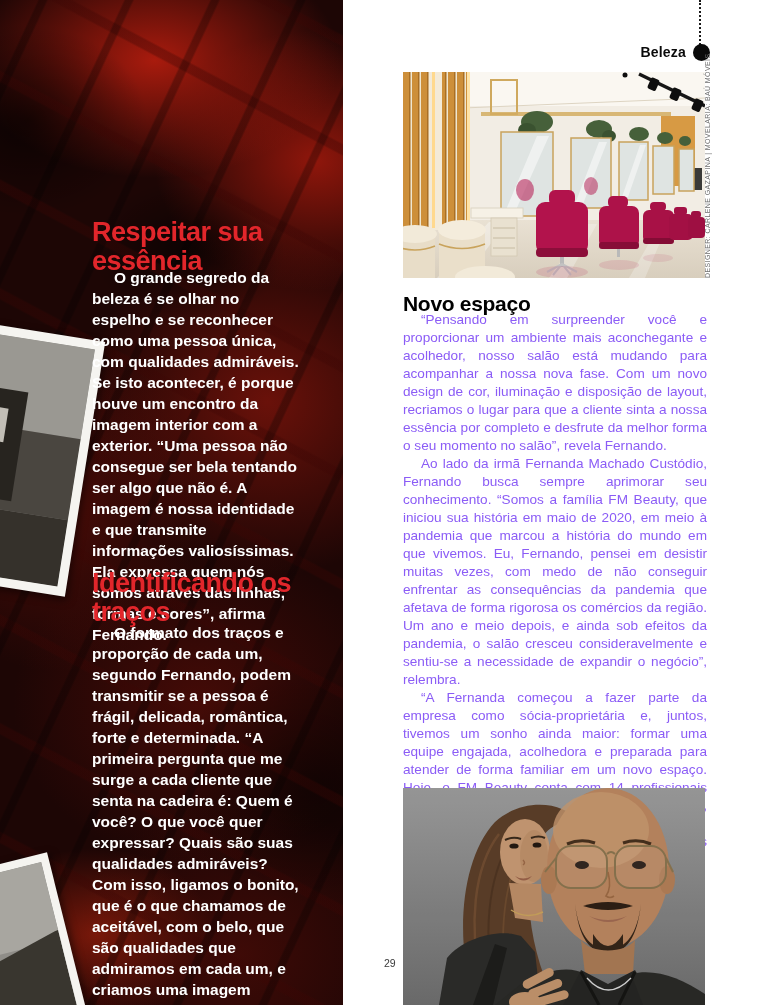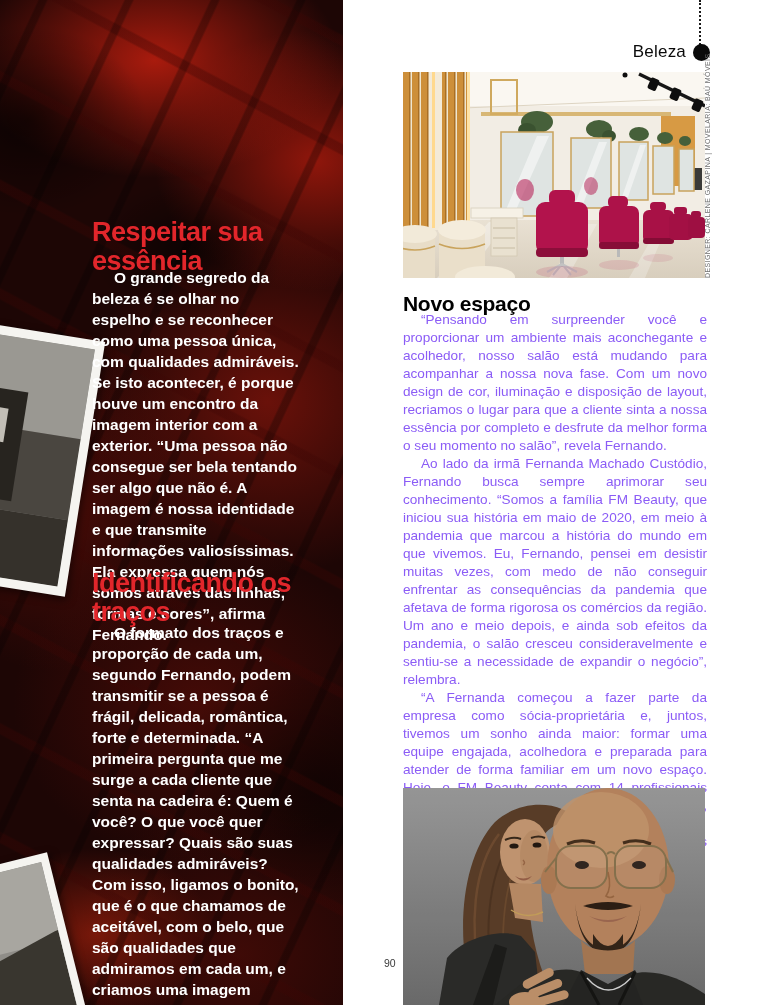--- a/index.html
+++ b/index.html
@@ -46,21 +46,21 @@
   .h1-pos { top:218px; }
   .h2-pos { top:569px; }
   .white-para { font-size:15.5px; line-height:21px; font-weight:600; text-indent:22px; }
   .p1-pos { top:267px; }
   .p2-pos { top:622px; }
 
   
   .dotted-leader { position:absolute; left:699px; top:0; height:45px; width:0; border-left:2px dotted #1a1a1a; }
   .section-tag { position:absolute; left:560px; top:42px; width:150px; height:20px;
                  display:flex; align-items:center; justify-content:flex-end; gap:7px; }
-  .section-label { font-weight:normal; font-size:17px; color:#0a0a0a; letter-spacing:0.2px; }
+  .section-label { font-weight:bold; font-size:14px; color:#0a0a0a; letter-spacing:0.2px; }
   .section-dot { width:17px; height:17px; border-radius:50%; background:#0a0a0a; }
 
   
   .salon-photo { position:absolute; left:403px; top:72px; width:302px; height:206px; overflow:hidden; }
   .portrait-photo { position:absolute; left:403px; top:788px; width:302px; height:217px; overflow:hidden; }
   .photo-credit { position:absolute; left:704px; top:72px; height:206px; width:12px;
                   writing-mode:vertical-rl; transform:rotate(180deg);
                   font-size:7px; letter-spacing:0.4px; color:#6f6f6f; white-space:nowrap; }
   .article-head { position:absolute; left:403px; top:285px; font-size:21px; font-weight:bold;
                   color:#000; letter-spacing:-0.3px;margin-top:7px; }
@@ -283,15 +283,15 @@
       <g fill="#c2946d">
         <rect x="118" y="186" width="34" height="9" rx="4.5" transform="rotate(-28 135 190)"></rect>
         <rect x="124" y="196" width="36" height="9" rx="4.5" transform="rotate(-22 142 200)"></rect>
         <rect x="130" y="206" width="36" height="9" rx="4.5" transform="rotate(-16 148 210)"></rect>
         <ellipse cx="122" cy="214" rx="16" ry="10"></ellipse>
       </g>
       <rect width="302" height="217" fill="#000" opacity="0.04"></rect>
     </svg>
   </div>
 
-  <div class="page-number">90</div>
+  <div class="page-number">29</div>
 
 </div>
 
 </body></html>

